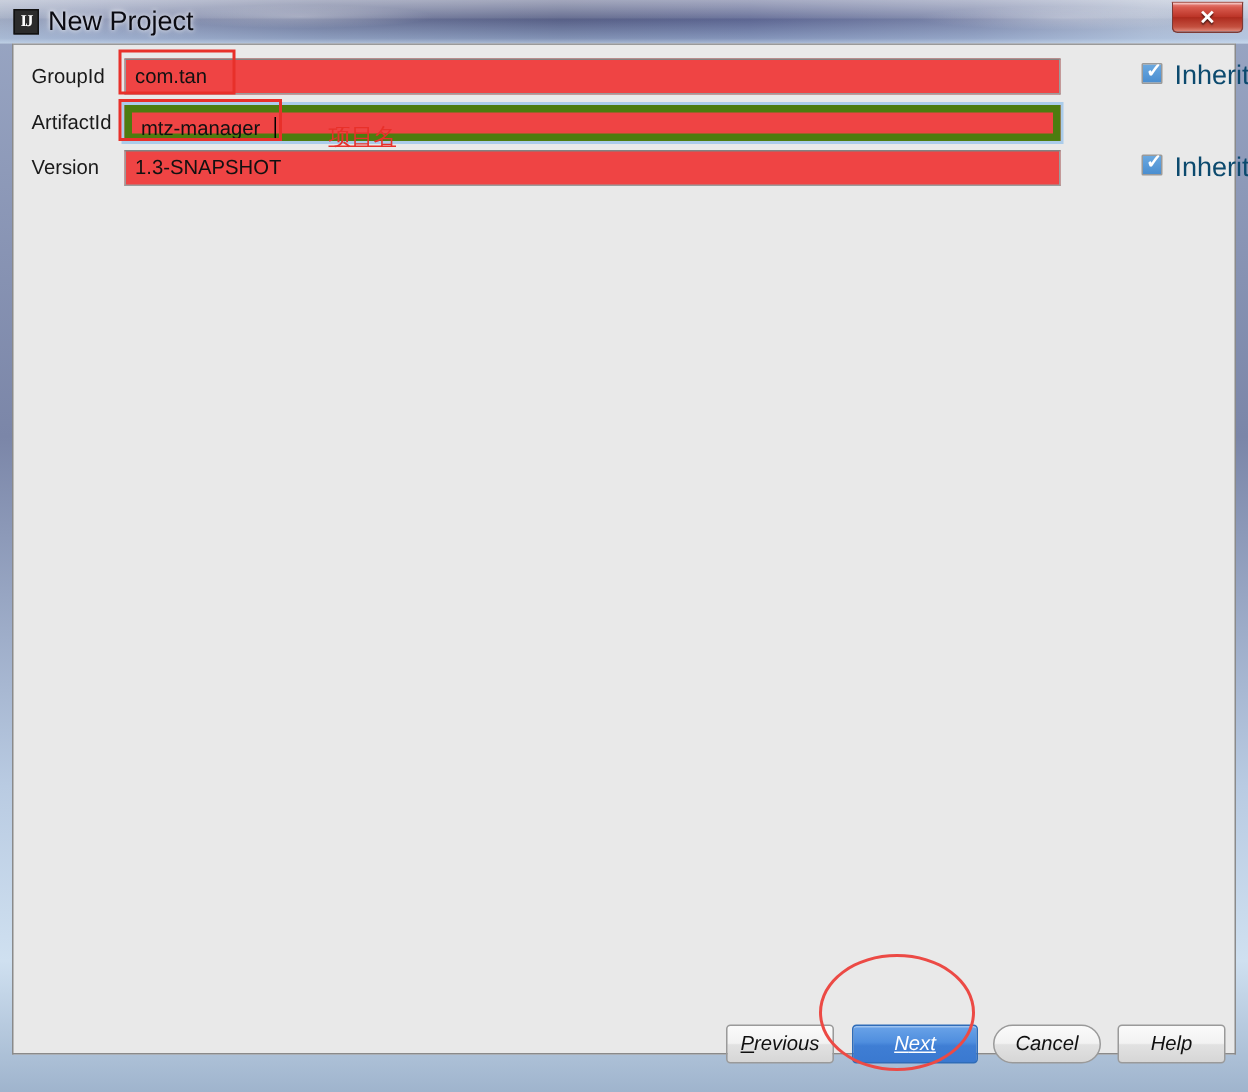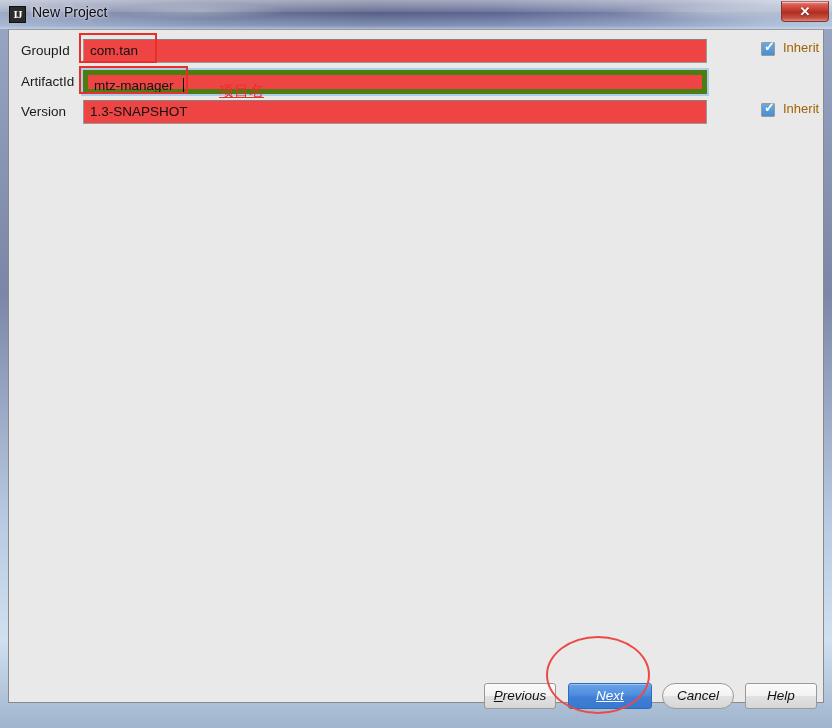--- a/index.html
+++ b/index.html
@@ -82,21 +82,21 @@
     font-family: "Liberation Serif", serif;
     font-size: 11px;
     font-weight: bold;
     line-height: 15px;
     text-align: center;
     letter-spacing: -1px;
   }
   .title-text {
     position: absolute;
     left: 32px; top: 4px;
-    font-size: 14px;
+    font-size: 18px;
     color: #0b0b12;
     text-shadow: 0 0 3px rgba(255,255,255,0.85), 0 0 6px rgba(255,255,255,0.6);
     white-space: nowrap;
   }
   .close-btn {
     position: absolute;
     right: 3px; top: 1px;
     width: 48px; height: 21px;
     border: 1px solid #7d3a35;
     border-top-color: #b56a62;
@@ -199,22 +199,22 @@
     left: 2px; top: -3px;
     color: #ffffff;
     font-size: 13px;
     font-weight: bold;
     line-height: 14px;
   }
   .inherit-label {
     position: absolute;
     left: 22px;
     top: -2px;
-    font-size: 13px;
-    color: #a16207;
+    font-size: 18px;
+    color: #0c4a6e;
     white-space: nowrap;
   }
 
   
   .btn {
     position: absolute;
     height: 26px;
     box-sizing: border-box;
     border: 1px solid #9a9a9a;
     border-radius: 3px;

